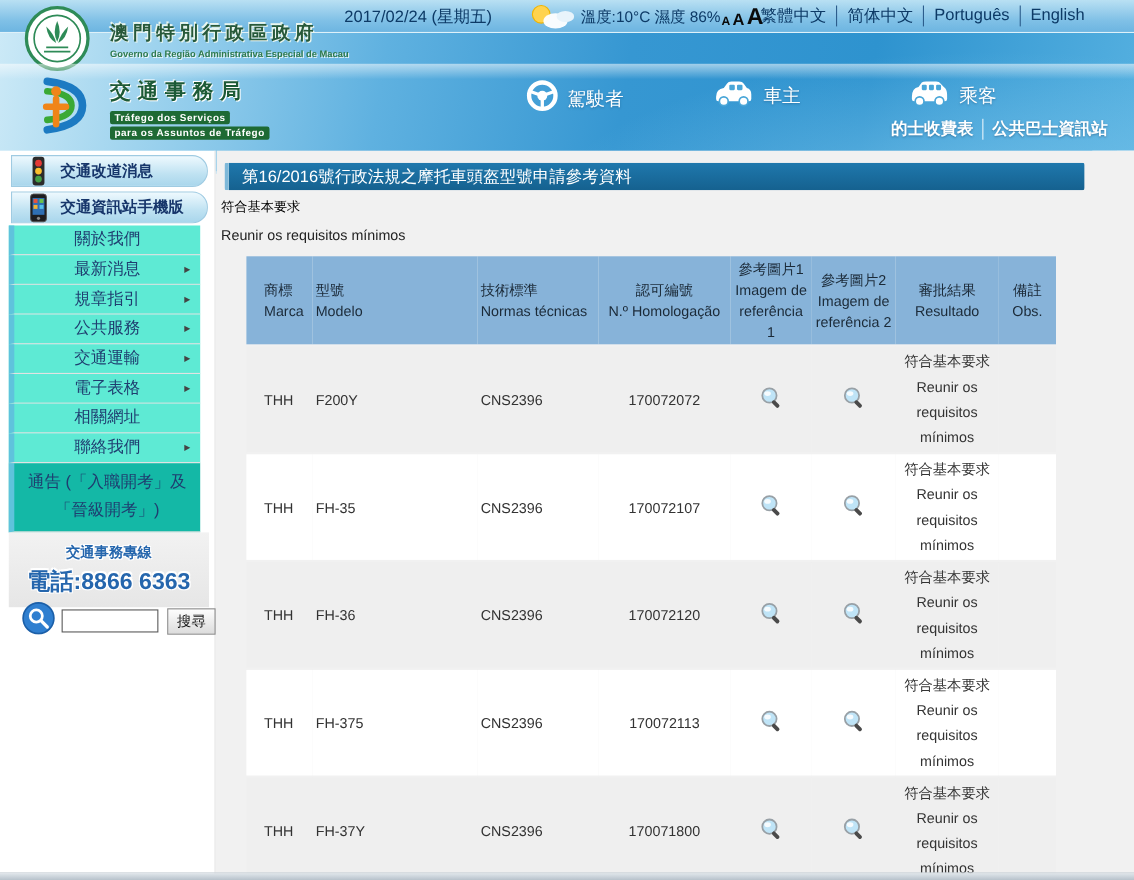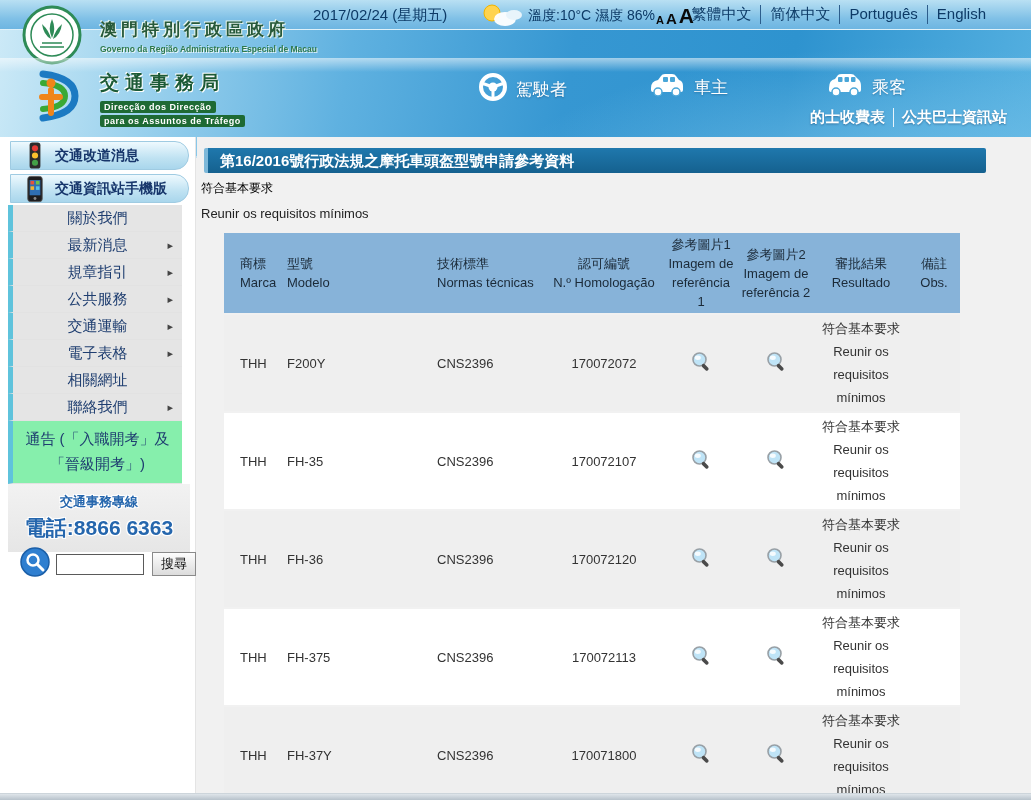--- a/index.html
+++ b/index.html
@@ -70,29 +70,29 @@
     position:relative; margin:4px 6px 2px 10px; height:29px; display:flex; align-items:center;
     background:linear-gradient(180deg,#eef9fe,#bfe2f2 60%,#a9d6ec);
     border:1px solid #9fcbe2; border-radius:0 14px 14px 0; cursor:pointer;
   }
   .pill .pill-icon{ margin-left:12px; width:24px; display:flex; justify-content:center; }
   .pill .pill-label{ margin-left:8px; font-size:14px; font-weight:bold; color:#17366b; white-space:nowrap; }
 
   .menu{ margin-top:2px; }
   .menu-item{
     position:relative; margin-left:8px; width:174px; height:27px; line-height:26px;
-    border-left:5px solid #5fc3dc; border-bottom:1px solid #e2e2e2; background:#e5e5e5;
+    border-left:5px solid #5fc3dc; border-bottom:1px solid #e2e2e2; background:#5eead4;
     text-align:center; cursor:pointer;
   }
   .menu-label{ font-size:15px; color:#1f3e70; }
   .menu-item .arrow{ position:absolute; right:9px; top:0; font-size:11px; color:#444; }
 
   .notice{
     margin-left:8px; width:174px; border-left:5px solid #5fc3dc; border-bottom:1px solid #e2e2e2;
-    background:#86efac; text-align:center; padding:5px 0 7px; cursor:pointer;
+    background:#14b8a6; text-align:center; padding:5px 0 7px; cursor:pointer;
   }
   .notice div{ font-size:15px; color:#1f3e70; line-height:25px; }
 
   .hotline{
     margin-left:8px; width:182px; text-align:center; padding:9px 0 10px;
     background:linear-gradient(180deg,#f2f2f2,#e6e6e6);
   }
   .hotline .h1{ font-size:13px; font-weight:bold; color:#2566ad;
     text-shadow:1px 1px 0 #fff,-1px -1px 0 #fff,1px -1px 0 #fff,-1px 1px 0 #fff; }
   .hotline .h2{ font-size:21px; font-weight:bold; color:#2566ad; margin-top:3px;
@@ -108,21 +108,21 @@
 
   
   .main{ position:absolute; left:197px; top:137px; width:834px; height:663px; background:#f1f1f1; }
   .right-stripe{ position:absolute; left:993px; top:137px; width:22px; height:663px; background:#daeef9; }
   .right-white{ position:absolute; left:1015px; top:137px; width:16px; height:663px; background:#fdfdfd; }
 
   .page-title-bar{
     margin:11px 0 0 7px; width:782px; height:25px; line-height:25px;
     background:linear-gradient(180deg,#1f78ad,#15618f);
     border-left:4px solid #7db8d9; border-radius:2px;
-    color:#fff; font-size:15px; font-weight:bold; padding-left:12px; white-space:nowrap; overflow:hidden;
+    color:#fff; font-size:15px; font-weight:normal; padding-left:12px; white-space:nowrap; overflow:hidden;
   }
   .subtitle-zh{ margin:7px 0 0 4px; font-size:12px; color:#000; }
   .subtitle-pt{ margin:9px 0 0 4px; font-size:13px; color:#222; }
 
   table.data{ margin:10px 0 0 27px; width:736px; border-collapse:separate; border-spacing:0 2px; table-layout:fixed; }
   table.data th{
     background:#87b3d9; color:#1b2a38; font-weight:normal; height:75px; vertical-align:middle;
     font-size:13px; line-height:19px; padding:2px 3px;
   }
   table.data td{ font-size:13px; color:#333; height:95px; vertical-align:middle; padding:2px 3px; }
@@ -189,21 +189,21 @@
     <svg width="56" height="56" viewBox="0 0 56 56">
       <path d="M13 6 Q45 10 45 28 Q45 46 13 50" fill="none" stroke="#1c7ac2" stroke-width="7" stroke-linecap="round"></path>
       <path d="M13 15 Q35 17 35 28 Q35 39 13 41" fill="none" stroke="#3aa935" stroke-width="6" stroke-linecap="round"></path>
       <circle cx="21" cy="15" r="4.5" fill="#f08519"></circle>
       <path d="M21 22 V45 M12 29 H30" stroke="#f08519" stroke-width="6" stroke-linecap="round"></path>
     </svg>
   </span>
   <div class="dsat-text">
     <div class="dsat-title">交通事務局</div>
     <div class="dsat-pills">
-      <span class="dsat-pill">Direcção dos Direcção</span>
+      <span class="dsat-pill">Tráfego dos Serviços</span>
       <span class="dsat-pill">para os Assuntos de Tráfego</span>
     </div>
   </div>
 
   <div class="nav-item nav-driver">
     <span>
       <svg width="30" height="30" viewBox="0 0 30 30">
         <circle cx="15" cy="15" r="12" fill="none" stroke="#ffffff" stroke-width="4"></circle>
         <circle cx="15" cy="15" r="4.5" fill="#ffffff"></circle>
         <path d="M15 15 L15 27 M15 15 L3.5 11 M15 15 L26.5 11" stroke="#ffffff" stroke-width="3" fill="none"></path>

